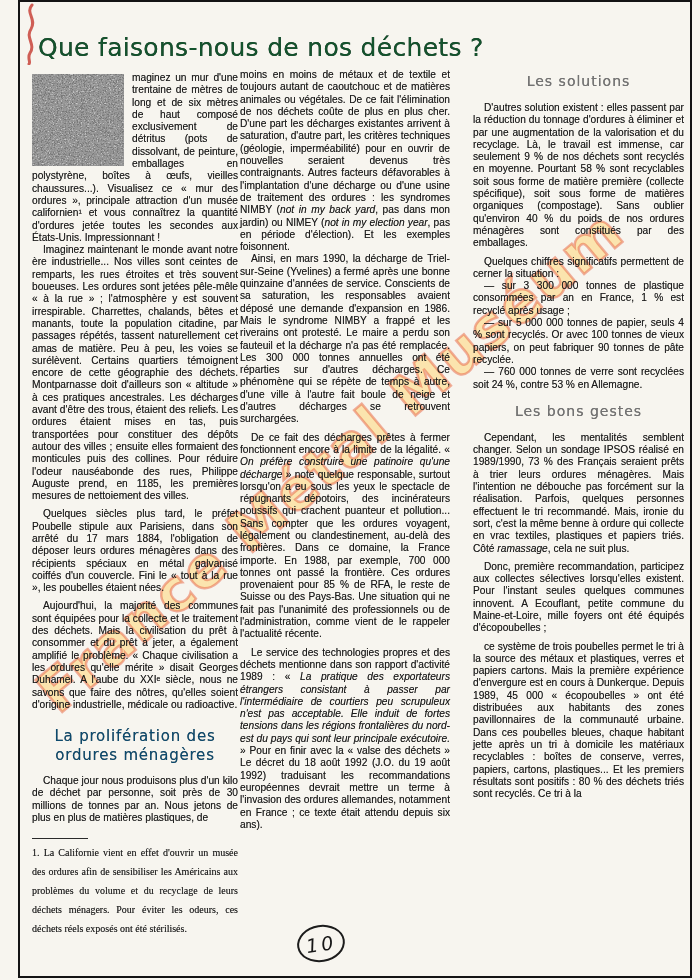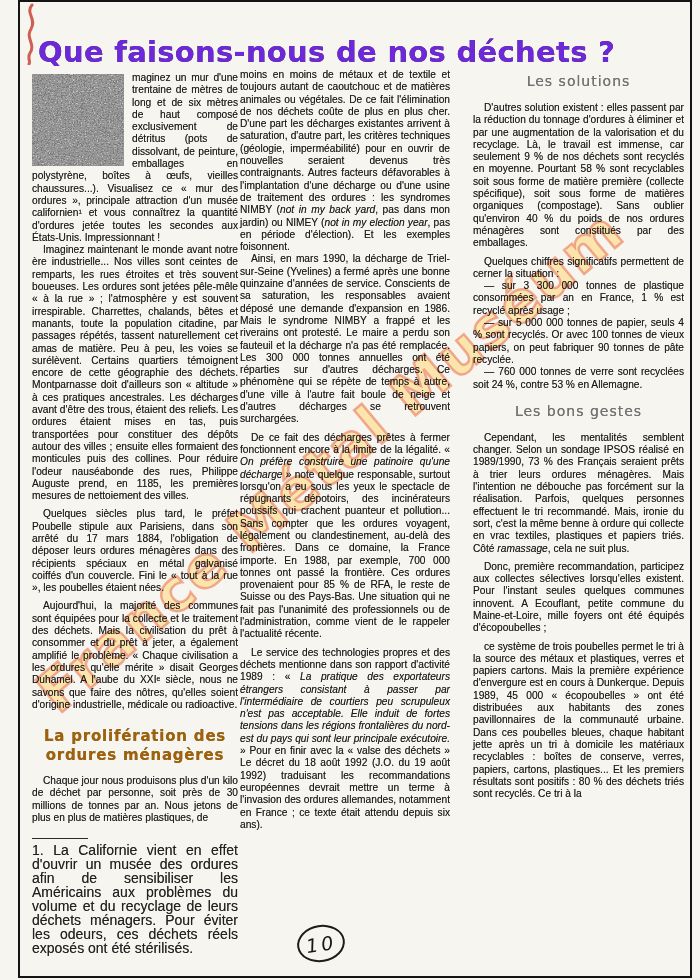--- a/index.html
+++ b/index.html
@@ -8,22 +8,22 @@
     background:#f7f5ef;
     font-family:"Liberation Sans",sans-serif;
     color:#1b1b1b;
   }
   .frame{
     position:absolute;left:18px;top:0;width:670px;height:974px;
     border:2px solid #141414;z-index:0;
   }
   .title{
     position:absolute;left:38px;top:16px;width:640px;z-index:2;
-    font-family:"DejaVu Sans",sans-serif;font-weight:bold;
-    font-size:29px;letter-spacing:.3px;color:#6d28d9;
+    font-family:"DejaVu Sans",sans-serif;font-weight:normal;
+    font-size:25px;letter-spacing:.3px;color:#14532d;
     text-shadow:0 0 .6px #333;
   }
   .watermark{
     position:absolute;left:-55px;top:428px;width:770px;z-index:1;
     transform:rotate(-40deg);
     text-align:center;white-space:nowrap;
     font-family:"DejaVu Sans",sans-serif;font-weight:bold;
     font-size:57px;letter-spacing:2px;
     color:rgba(255,214,120,.55);
     -webkit-text-stroke:2.5px rgba(229,92,58,.48);
@@ -39,38 +39,39 @@
   .col3{left:473px;top:69px;width:211px;}
   .col p{margin:0;text-indent:11px;}
   .col p + p{margin-top:0;}
   .col p.noindent{text-indent:0;}
   .col p.gap{margin-top:6px;}
   .photo{
     float:left;width:92px;height:92px;margin:2px 8px 3px 0;
     background:#777;
   }
   .h1col{
-    font-family:"DejaVu Sans",sans-serif;font-weight:bold;
+    font-family:"DejaVu Sans",sans-serif;font-weight:normal;
     font-size:15px;line-height:19px;letter-spacing:.8px;
     text-align:center;text-indent:0;
-    margin:16px 0 10px 0;color:#a16207;
+    margin:16px 0 10px 0;color:#0c4a6e;
   }
   .h2col{
     font-family:"DejaVu Sans",sans-serif;font-weight:normal;
     font-size:14px;line-height:17px;letter-spacing:1px;
     text-align:center;text-indent:0;
     margin:4px 0 12px 0;color:#737373;
   }
   .h2col.mid{margin-top:12px;}
   .footnote-rule{
     width:56px;border-top:1.5px solid #2a2a2a;margin:14px 0 4px 0;
   }
   .footnote{
-    font-size:14px;line-height:14px;text-align:justify;text-indent:0;
+    font-size:10px;line-height:19px;text-align:justify;text-indent:0;
     color:#222;
+    font-family:Liberation Serif, serif;
   }
   .pagenum{
     position:absolute;left:297px;top:925px;width:44px;height:33px;z-index:2;
     border:2.5px solid #1c1c1c;border-radius:50%;
     transform:rotate(-9deg);
     display:flex;align-items:center;justify-content:center;
     font-family:"DejaVu Sans",sans-serif;font-style:italic;
     font-size:19px;letter-spacing:3px;color:#161616;
   }
   .redmark{position:absolute;left:22px;top:3px;z-index:2;}

